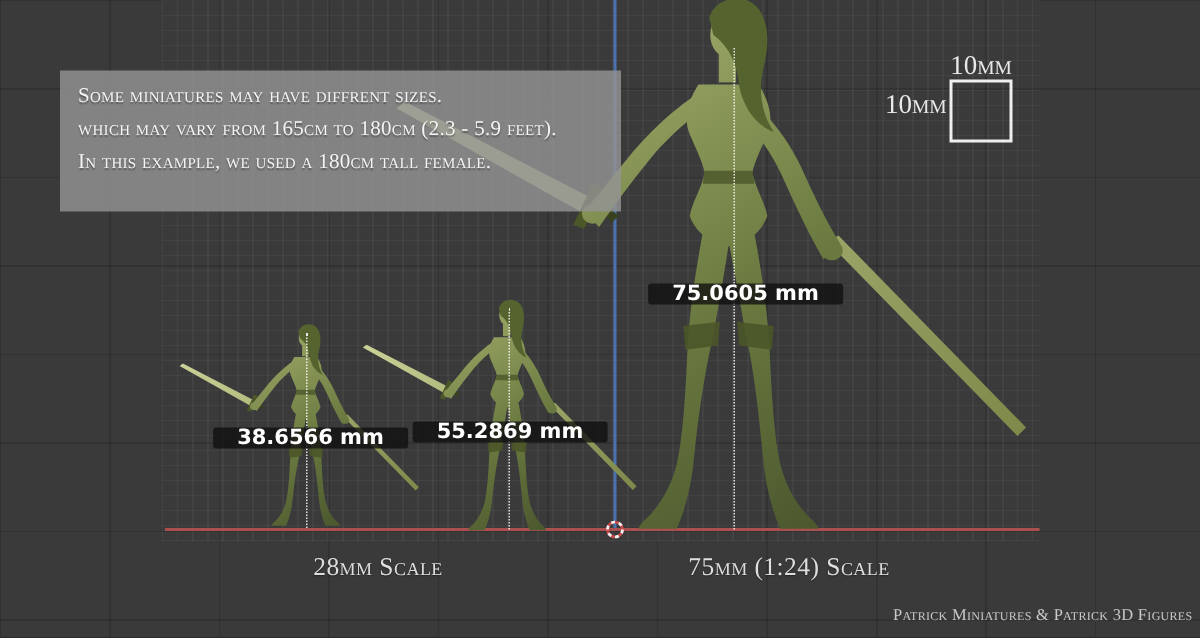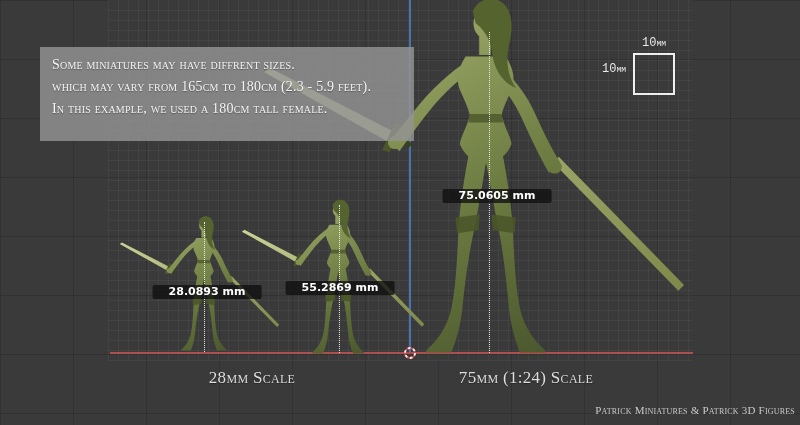--- a/index.html
+++ b/index.html
@@ -26,21 +26,21 @@
   .fig { position: absolute; }
 
   .measure-line {
     position: absolute; width: 0;
     border-left: 1px dotted rgba(255,255,255,0.85);
   }
   .measure-label {
     position: absolute; transform: translate(-50%, -50%);
     background: rgba(16,16,16,0.78); color: #ffffff;
     font-family: "DejaVu Sans", sans-serif;
-    font-size: 11px; font-weight: bold; line-height: 12px;
+    font-size: 14px; font-weight: bold; line-height: 12px;
     padding: 1px 16px; border-radius: 2px; white-space: nowrap; text-align: right;
   }
 
   .cursor3d { position: absolute; left: 402px; top: 345px; }
 
   .info-box {
     position: absolute; left: 40px; top: 47px; width: 374px; height: 94px;
     background: rgba(148,148,148,0.82);
     border-radius: 0;
     padding: 7px 12px 0 12px;
@@ -51,23 +51,22 @@
     text-shadow: 0 1px 1px rgba(0,0,0,0.35);
     white-space: nowrap;
   }
 
   .ref-square {
     position: absolute; left: 633px; top: 53px; width: 42px; height: 42px;
     border: 2px solid #efefef;
   }
   .ref-label {
     position: absolute; color: #e9e9e9;
-    font-variant: small-caps; font-size: 12px; line-height: 14px;
+    font-variant: small-caps; font-size: 18px; line-height: 14px;
     white-space: nowrap;
-    font-family: Liberation Mono, monospace;
   }
   .ref-label.top { left: 633px; top: 36px; width: 42px; text-align: center; }
   .ref-label.side { left: 590px; top: 62px; width: 36px; text-align: right; }
 
   .scale-label {
     position: absolute; transform: translateX(-50%);
     color: #dedede; font-variant: small-caps;
     font-size: 17px; line-height: 20px; letter-spacing: 0.3px;
     white-space: nowrap; text-shadow: 0 1px 1px rgba(0,0,0,0.4);
   }
@@ -140,21 +139,21 @@
   </svg>
 
   <svg class="fig" style="left:118px; top:214px;" width="175" height="142" viewBox="0 0 320 260">
     <use href="#mini-figure"></use>
   </svg>
 
   <div class="measure-line" style="left:204px; top:222px; height:130px;"></div>
   <div class="measure-line" style="left:339px; top:205px; height:148px;"></div>
   <div class="measure-line" style="left:489px; top:32px; height:321px;"></div>
 
-  <div class="measure-label" style="left:207px; top:292px;">28.0893 mm</div>
+  <div class="measure-label" style="left:207px; top:292px;">38.6566 mm</div>
   <div class="measure-label" style="left:340px; top:288px;">55.2869 mm</div>
   <div class="measure-label" style="left:497px; top:196px;">75.0605 mm</div>
 
   <svg class="cursor3d" width="16" height="16">
     <circle cx="8" cy="8" r="5" fill="none" stroke="#cc4a4a" stroke-width="1.8"></circle>
     <circle cx="8" cy="8" r="5" fill="none" stroke="#f2f2f2" stroke-width="1.8" stroke-dasharray="2.6 2.6"></circle>
   </svg>
 
   <div class="info-box">
     <div>Some miniatures may have diffrent sizes.</div>

